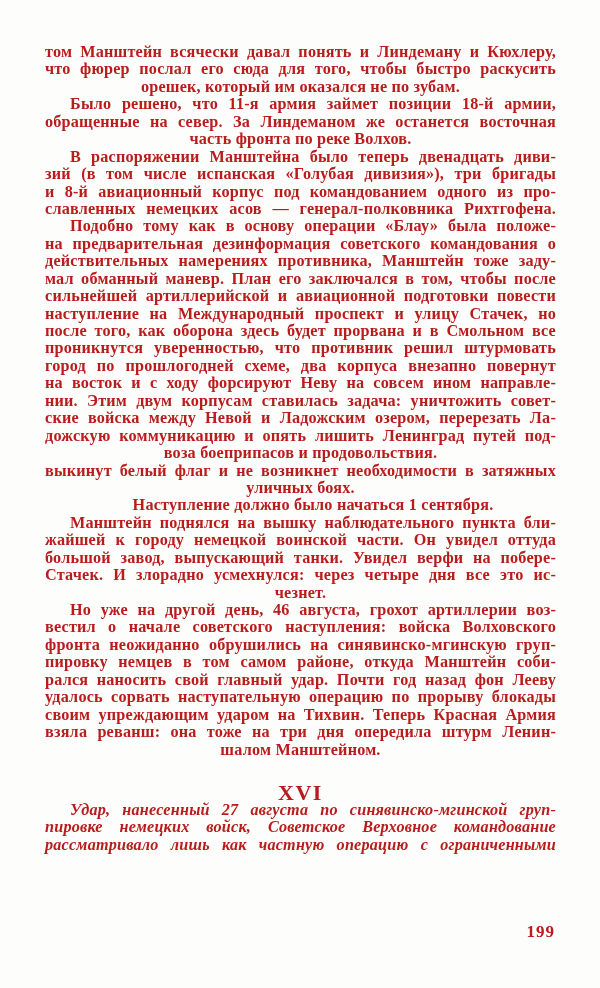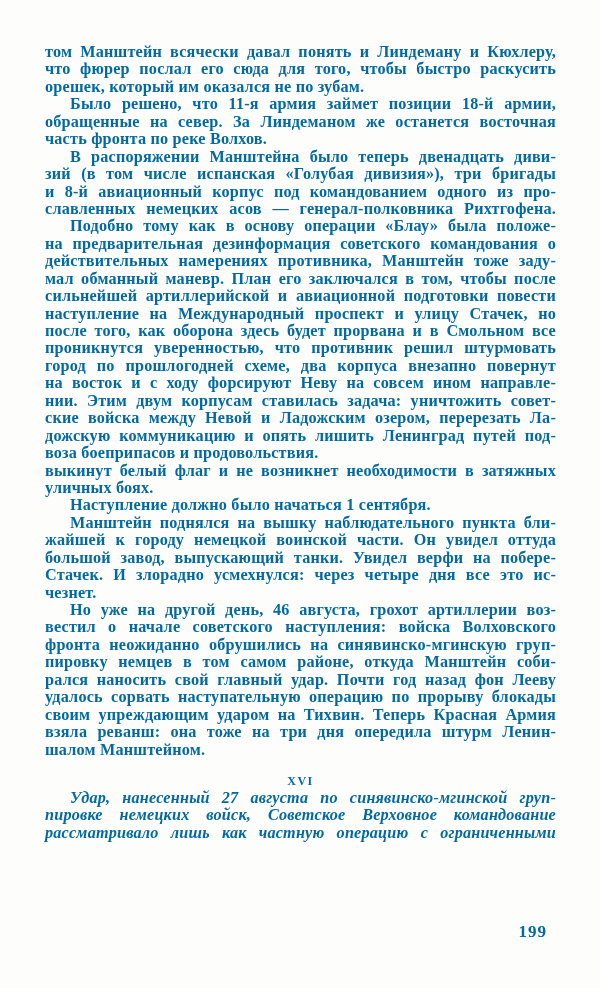--- a/index.html
+++ b/index.html
@@ -14,52 +14,52 @@
   }
   .text-block{
     position:absolute;
     left:45px;top:44px;width:511px;
   }
   .line{
     font-size:16.2px;
     line-height:17.45px;
     height:17.45px;
     letter-spacing:0.2px;
-    text-align:left;
+    text-align:center;
     white-space:normal;
     overflow:visible;
   }
   .line.j{
     text-align:justify;
     text-align-last:justify;
   }
   .line.ind{ text-indent:25px; }
   .para{ margin:0; }
   .section-heading{
-    margin-top:13px;
+    margin-top:25px;
     height:18px;
     text-align:center;
-    font-size:12px;
+    font-size:22px;
     line-height:18px;
     letter-spacing:1.5px;
   }
   .post-block{ margin-top:0;font-style:italic; }
   .page-number{
     position:absolute;
     top:923px;
-    right:53px;
+    right:45px;
     font-size:17px;
     line-height:18px;
     letter-spacing:1px;
   }
 </style>
 </head>
 <body>
 
-<div class="page" style="background: rgb(253, 253, 251); color: #0369a1;">
+<div class="page" style="background: rgb(253, 253, 251); color: #b91c1c;">
   <div class="text-block">
     <div id="main-text">
         <div class="para">
           <div class="line j">том Манштейн всячески давал понять и Линдеману и Кюхлеру,</div>
           <div class="line j">что фюрер послал его сюда для того, чтобы быстро раскусить</div>
           <div class="line">орешек, который им оказался не по зубам.</div>
         </div>
         <div class="para">
           <div class="line j ind">Было решено, что 11-я армия займет позиции 18-й армии,</div>
           <div class="line j">обращенные на север. За Линдеманом же останется восточная</div>

